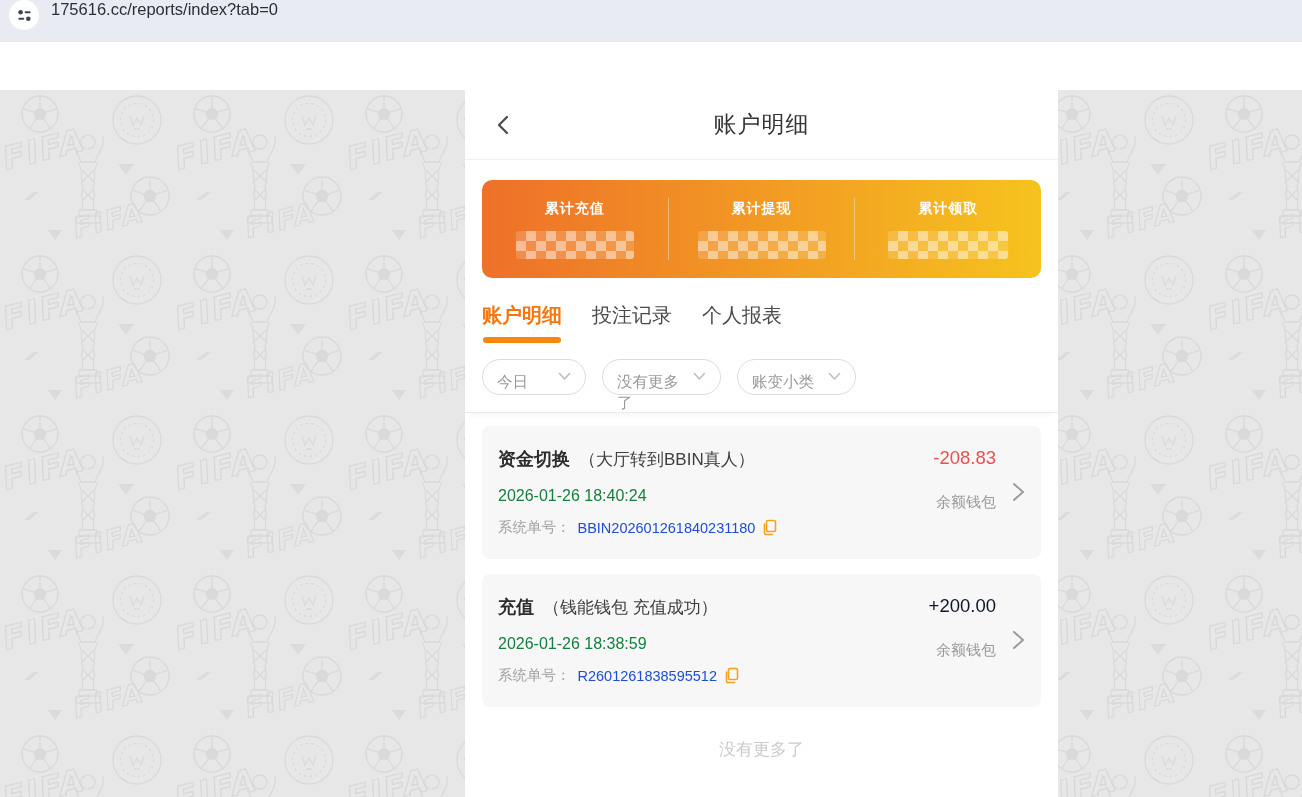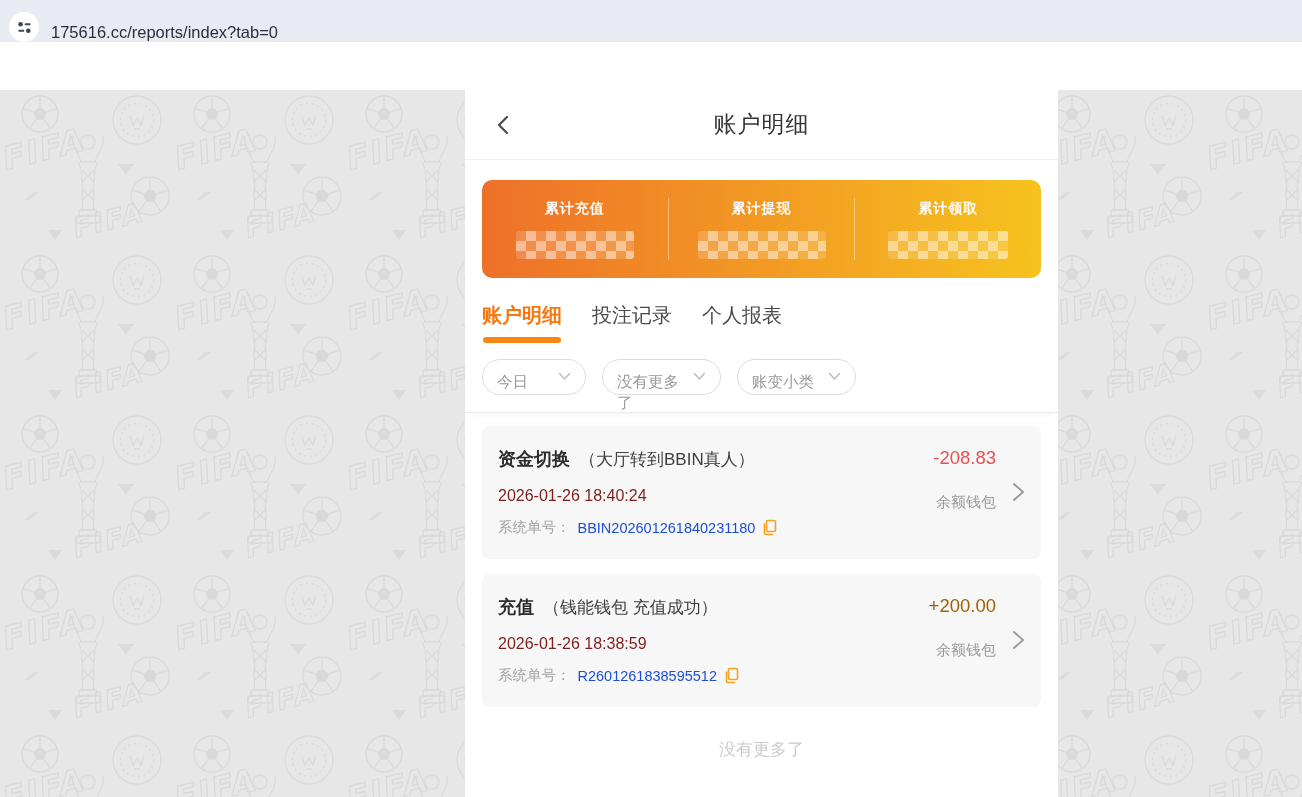--- a/index.html
+++ b/index.html
@@ -1,21 +1,21 @@
 <!DOCTYPE html>
 <html><head>
 <meta charset="utf-8">
 <style>
   * { margin:0; padding:0; box-sizing:border-box; }
   html,body { width:1302px; height:797px; overflow:hidden; background:#fff;
     font-family:"Liberation Sans","DejaVu Sans",sans-serif; }
 
   
   .browser-bar { position:absolute; top:0; left:0; right:0; height:42px;
-    background:#e9ebf3; display:flex; align-items:flex-end; padding:0 9px; gap:12px; z-index:3; }
+    background:#e9ebf3; display:flex; align-items:flex-start; padding:0 9px; gap:12px; z-index:3; }
   .site-icon-circle { width:30px; height:30px; border-radius:50%; background:#fff;
     display:flex; align-items:center; justify-content:center; cursor:pointer; }
   .url-text { font-size:16.5px; color:#2b2f3a; }
 
   
   .wm-layer { position:absolute; top:90px; left:0; width:1302px; height:707px; z-index:0; }
 
   
   .panel { position:absolute; top:90px; left:465px; width:593px; height:707px;
     background:#fff; z-index:2; }
@@ -57,21 +57,21 @@
   .pill-md { width:119px; }
 
   
   .tx-list { padding:13px 17px 0; }
   .tx-card { background:#f7f7f8; border-radius:8px; padding:21px 16px 22px;
     display:flex; margin-bottom:15px; cursor:pointer; }
   .tx-left { flex:1; min-width:0; }
   .tx-title-row { display:flex; align-items:baseline; gap:9px; }
   .tx-title { font-size:18px; font-weight:700; color:#2d2d2d; }
   .tx-note { font-size:17px; color:#3e3e3e; }
-  .tx-date { margin-top:16px; font-size:16px; color:#7f1d1d; }
+  .tx-date { margin-top:16px; font-size:16px; color:#15803d; }
   .tx-order { margin-top:13px; font-size:14.5px; color:#a2a2a2;
     display:flex; align-items:center; gap:7px; }
   .tx-orderno { color:#1d4ed8; }
   .copy-btn { display:flex; align-items:center; cursor:pointer; }
   .tx-right { display:flex; flex-direction:column; align-items:flex-end;
     gap:24px; margin-right:4px; white-space:nowrap; }
   .tx-amount { font-size:18.5px; }
   .tx-wallet { font-size:15px; color:#9a9a9a; }
   .tx-chevron { align-self:center; margin-left:12px; display:flex; }
 
@@ -248,21 +248,21 @@
           <span class="tx-orderno">R2601261838595512</span>
           <span class="copy-btn">
             <svg width="15" height="17" viewBox="0 0 15 17">
               <rect x="4.5" y="1.5" width="9" height="11" rx="1.5" fill="none" stroke="#f6a21f" stroke-width="1.6"></rect>
               <path d="M2.5,5 L2.5,14 A1.5,1.5 0 0 0 4,15.5 L10.5,15.5" fill="none" stroke="#f6a21f" stroke-width="1.6" stroke-linecap="round"></path>
             </svg>
           </span>
         </div>
       </div>
       <div class="tx-right">
-        <span class="tx-amount" style="color:#a16207">+200.00</span>
+        <span class="tx-amount" style="color:#0f172a">+200.00</span>
         <span class="tx-wallet">余额钱包</span>
       </div>
       <div class="tx-chevron">
         <svg width="13" height="24" viewBox="0 0 13 24">
           <polyline points="2,4 11,12 2,20" fill="none" stroke="#9b9b9b" stroke-width="2" stroke-linecap="round" stroke-linejoin="round"></polyline>
         </svg>
       </div>
     </div>
 
     <div class="no-more">没有更多了</div>

